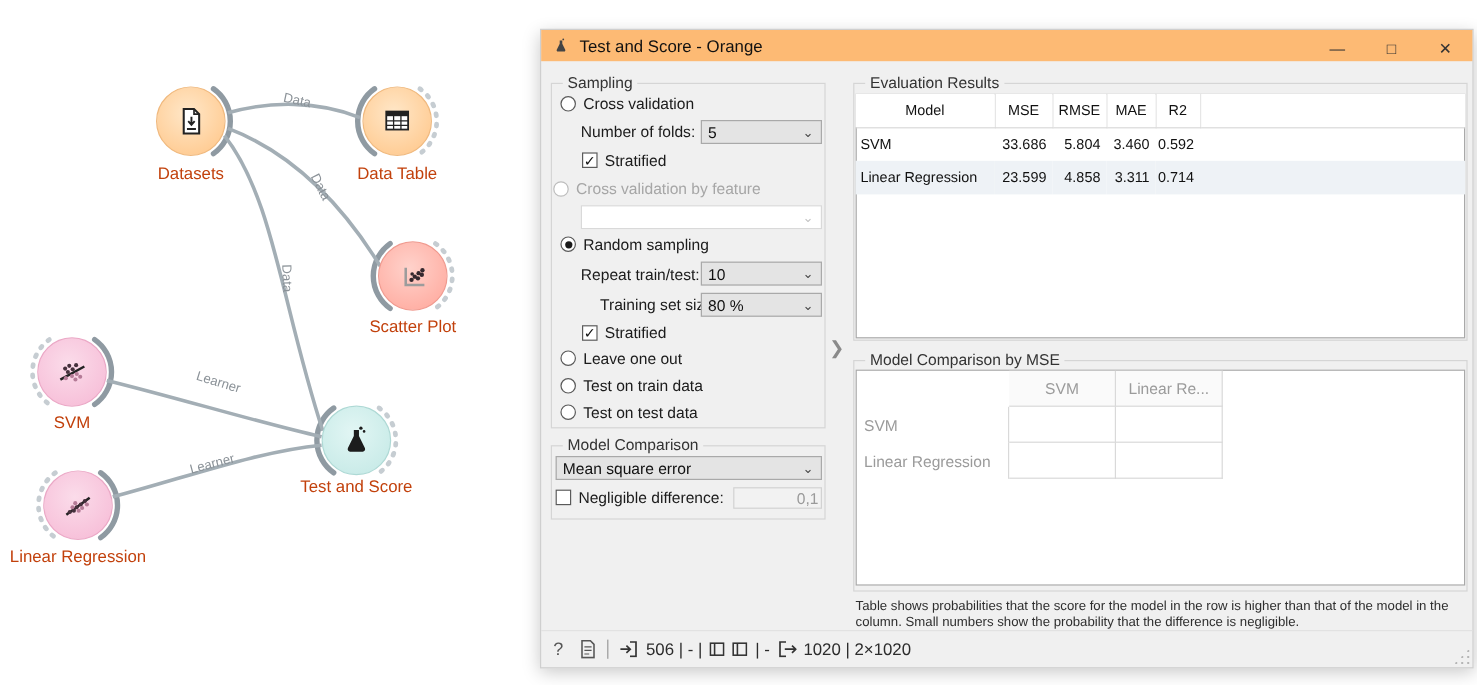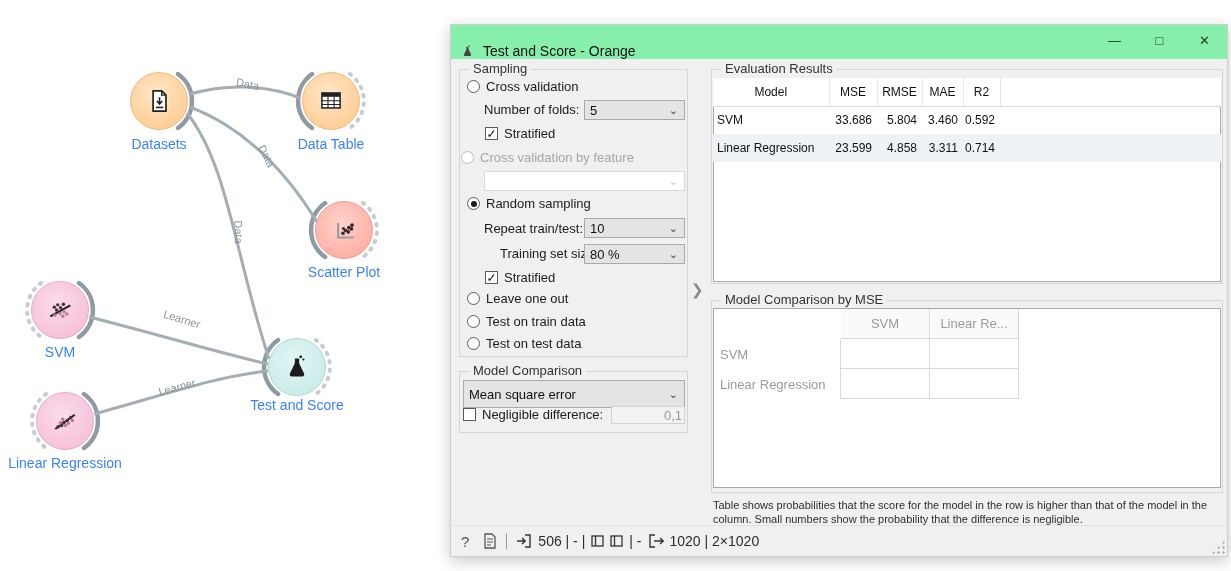--- a/index.html
+++ b/index.html
@@ -7,27 +7,27 @@
   #root { position:relative; width:1231px; height:571px; background:#fff; overflow:hidden; }
 
   
   #canvas { position:absolute; left:0; top:0; width:450px; height:571px; }
   #canvas svg.links { position:absolute; left:0; top:0; }
   .node { position:absolute; width:58px; height:58px; border-radius:50%; display:flex; align-items:center; justify-content:center; }
   .node.orange { background:radial-gradient(circle at 45% 38%, #ffe7c8, #ffcd96 75%); border:1px solid #f0b97e; }
   .node.salmon { background:radial-gradient(circle at 45% 38%, #ffd2cb, #ffafa4 78%); border:1px solid #f09a8f; }
   .node.pink   { background:radial-gradient(circle at 45% 38%, #fbdcea, #f7c0d9 78%); border:1px solid #eba8c6; }
   .node.cyan   { background:radial-gradient(circle at 45% 38%, #e2f6f4, #c9ebe8 78%); border:1px solid #aed9d5; }
-  .node-label { position:absolute; width:140px; text-align:center; font-size:14px; color:#3b82f6; }
+  .node-label { position:absolute; width:140px; text-align:center; font-size:14px; color:#c2410c; }
   .edge-label { position:absolute; font-size:11px; color:#8b9298; white-space:nowrap; }
 
   
   #dialog { position:absolute; left:450px; top:24px; width:778px; height:533px; background:#f0f0f0;
             border:1px solid #cfcfcf; box-shadow:0 4px 14px rgba(0,0,0,.22); }
-  #titlebar { position:absolute; left:0; top:0; width:100%; height:34px; background:#86efac; display:flex; align-items:flex-end; }
+  #titlebar { position:absolute; left:0; top:0; width:100%; height:26px; background:#fdba74; display:flex; align-items:center; }
   #title-text { font-size:14px; color:#111; margin-left:8px; }
   .winbtns { position:absolute; right:0; top:0; height:30px; display:flex; }
   .winbtn { width:45px; height:30px; display:flex; align-items:center; justify-content:center; font-size:13px; color:#333; }
 
   .groupbox { position:absolute; border:1px solid #d5d5d5; }
   .grouptitle { position:absolute; top:-9px; left:9px; background:#f0f0f0; padding:0 4px; font-size:13px; color:#333; white-space:nowrap; }
 
   .ctl-row { position:absolute; display:flex; align-items:center; font-size:13px; color:#1b1b1b; }
   .ctl-row.disabled { color:#a6a6a6; }
   .radio { width:13px; height:13px; border:1px solid #5a5a5a; border-radius:50%; background:#fff; margin-right:6px; flex:none; position:relative; }
@@ -268,21 +268,21 @@
       <span>Test on train data</span>
     </div>
     <div class="ctl-row" style="left:16px; top:311px;">
       <span class="radio"></span>
       <span>Test on test data</span>
     </div>
 
     <div class="groupbox" style="left:8px; top:346px; width:229px; height:62px;">
       <span class="grouptitle">Model Comparison</span>
     </div>
-    <div class="combo" style="left:12px; top:355px; width:222px; height:28px;">
+    <div class="combo" style="left:12px; top:355px; width:222px; height:20px;">
       <span>Mean square error</span>
       <span class="chev">⌄</span>
     </div>
     <div class="ctl-row" style="left:12px; top:382px;">
       <span class="checkbox unchecked">✓</span>
       <span>Negligible difference:</span>
     </div>
     <div class="lineedit" style="left:160px; top:381px; width:74px; height:18px;">0,1</div>
 
     <div class="splitter">❯</div>

